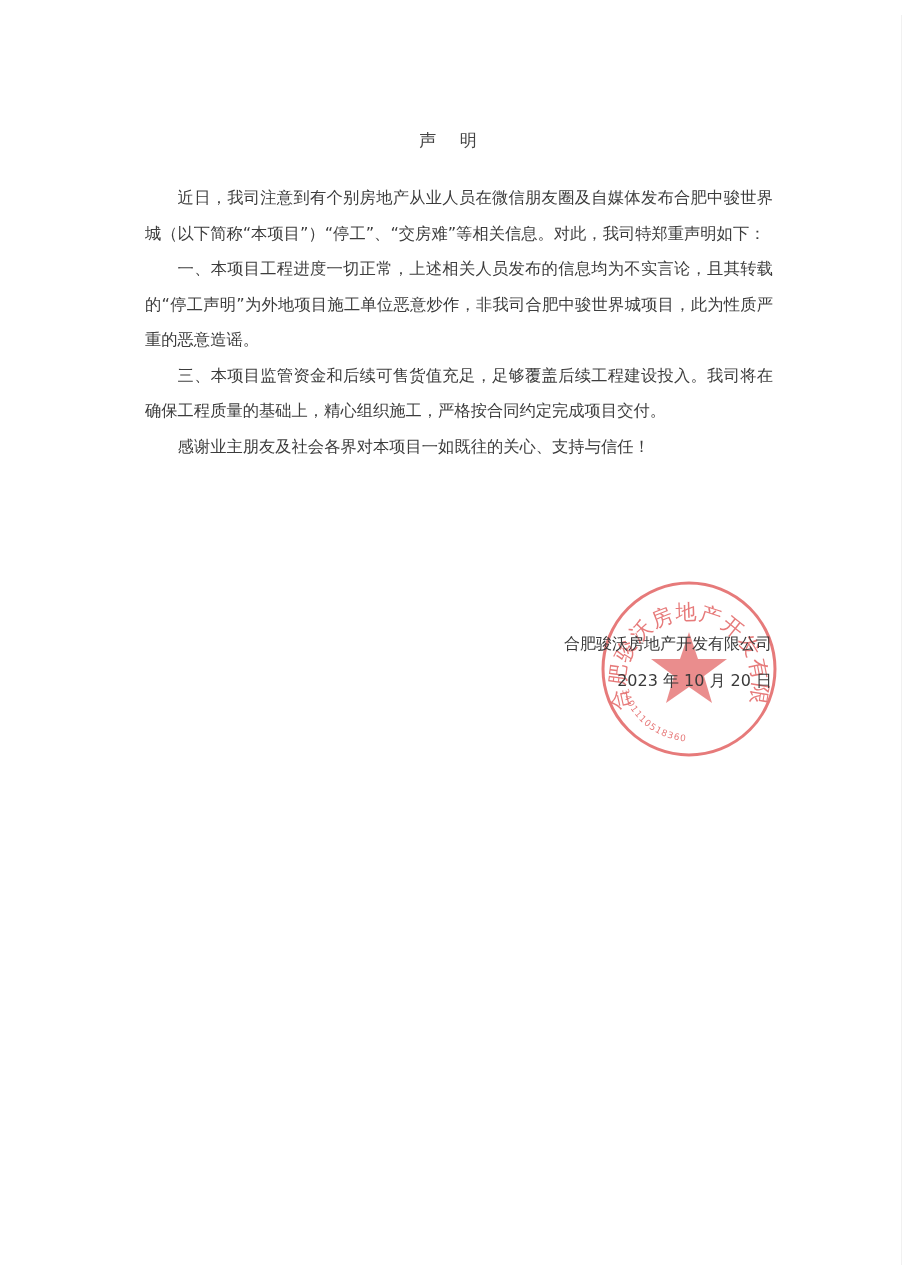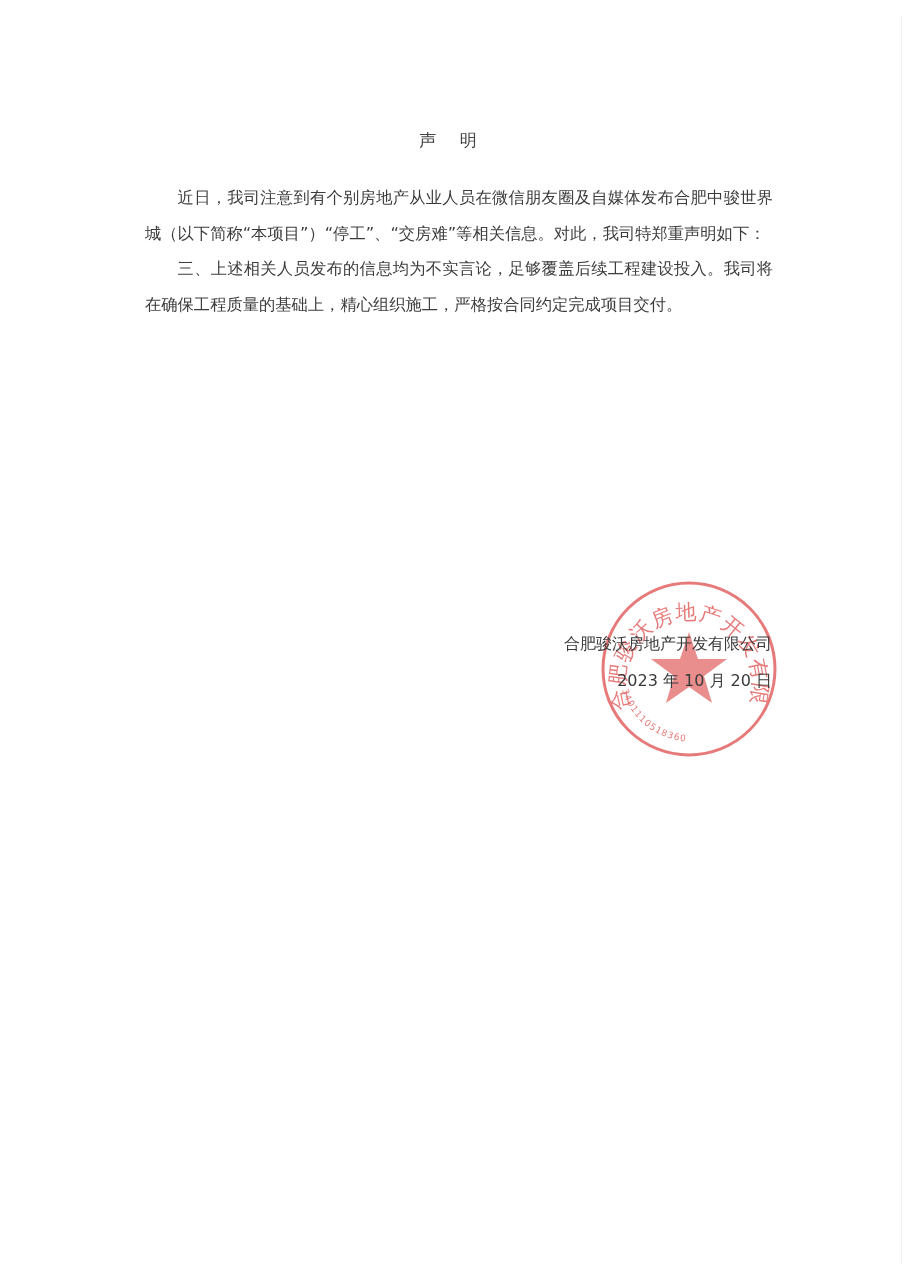--- a/index.html
+++ b/index.html
@@ -20,21 +20,23 @@
 </head>
 <body>
 
 <div class="page">
   <div class="edge-line"></div>
 
   <div class="title">声 明</div>
 
   <div class="body">
     <p>近日，我司注意到有个别房地产从业人员在微信朋友圈及自媒体发布合肥中骏世界城（以下简称“本项目”）“停工”、“交房难”等相关信息。对此，我司特郑重声明如下：</p>
-    <p>三、上述相关人员发布的信息均为不实言论，足够覆盖后续工程建设投入。我司将在确保工程质量的基础上，精心组织施工，严格按合同约定完成项目交付。</p>
+    <p>一、本项目工程进度一切正常，上述相关人员发布的信息均为不实言论，且其转载的“停工声明”为外地项目施工单位恶意炒作，非我司合肥中骏世界城项目，此为性质严重的恶意造谣。</p>
+    <p>三、本项目监管资金和后续可售货值充足，足够覆盖后续工程建设投入。我司将在确保工程质量的基础上，精心组织施工，严格按合同约定完成项目交付。</p>
+    <p>感谢业主朋友及社会各界对本项目一如既往的关心、支持与信任！</p>
   </div>
 
   <svg class="stamp" viewBox="0 0 178 178">
     <defs>
       <path id="ringPath" d="M 30 128 A 64 64 0 1 1 148 128" fill="none"></path>
       <path id="codePath" d="M 22 110 A 72 72 0 0 0 130 150" fill="none"></path>
     </defs>
     <circle cx="89" cy="89" r="86" fill="none" stroke="#e05555" stroke-width="3"></circle>
     <text font-size="21" fill="#e05555" font-family="'DejaVu Serif', serif" letter-spacing="1.5">
       <textPath href="#ringPath">合肥骏沃房地产开发有限公司</textPath>

